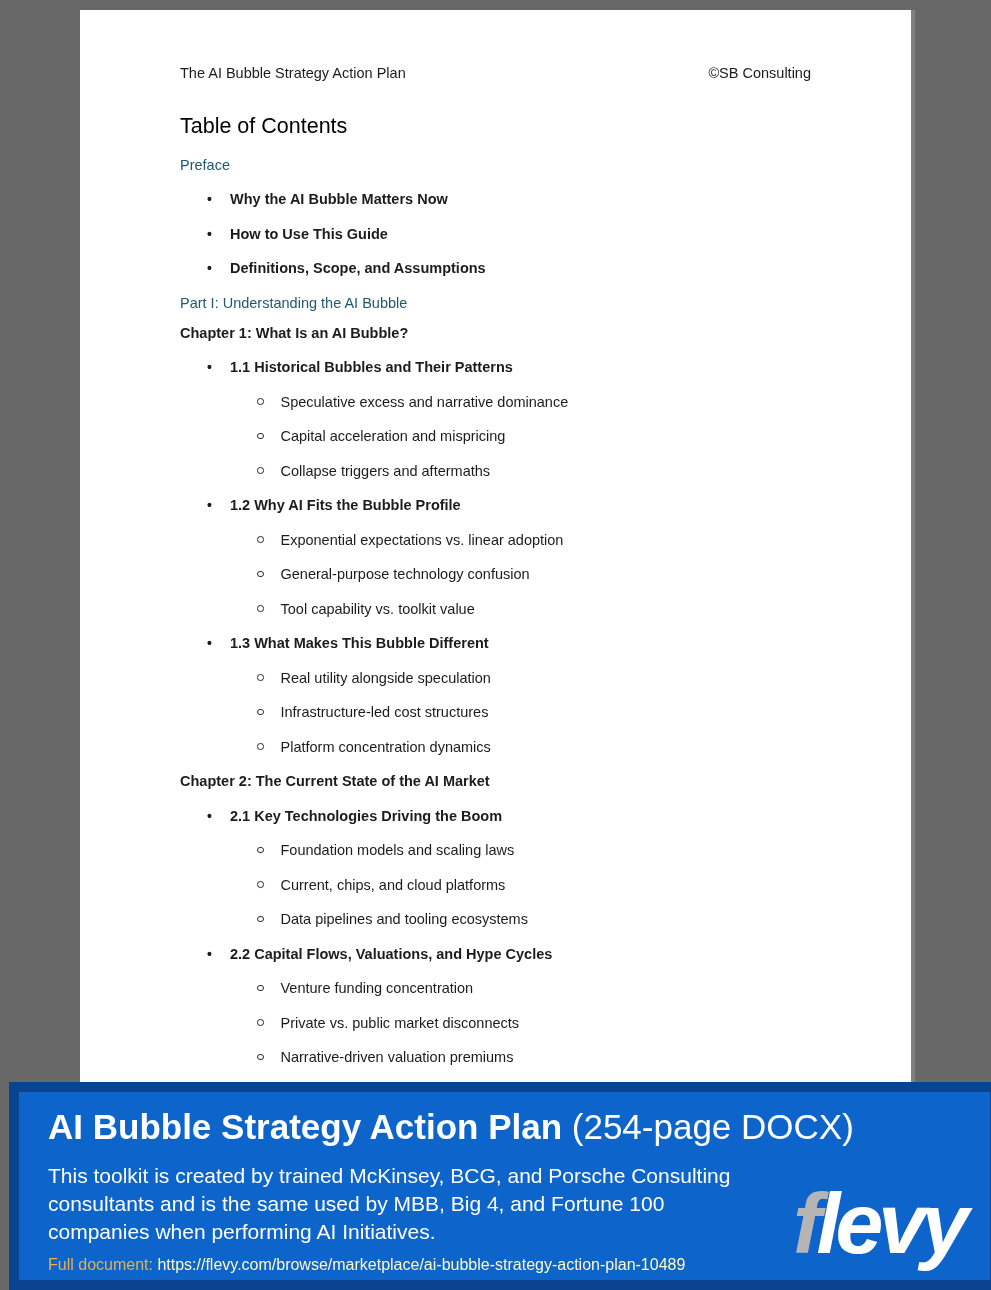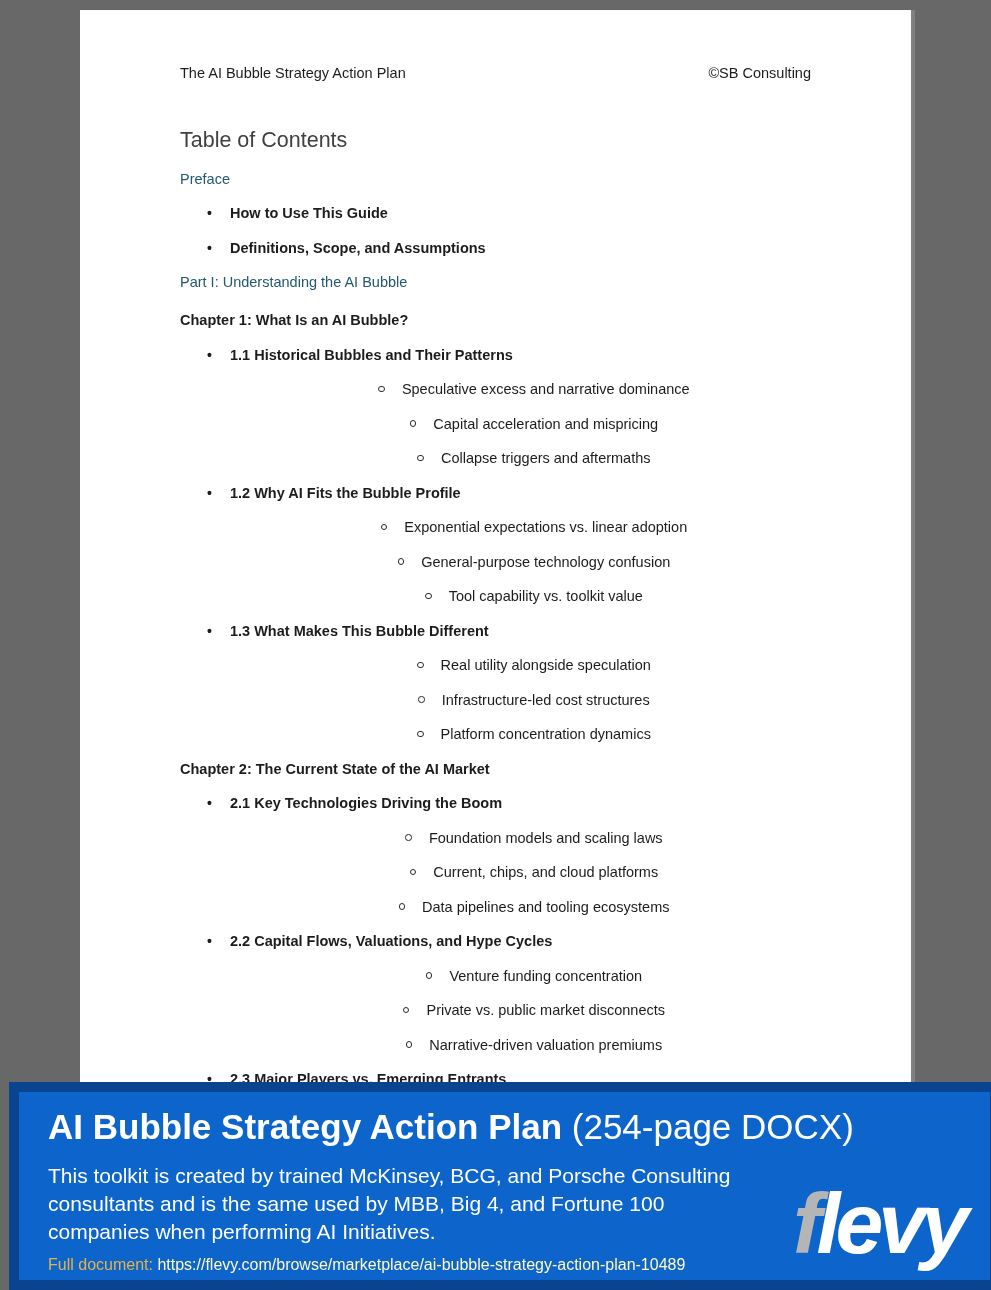--- a/index.html
+++ b/index.html
@@ -12,32 +12,32 @@
     position:absolute;left:80px;top:10px;width:831px;height:1120px;
     background:#ffffff;
     box-shadow:4px 0 0 rgba(255,255,255,0.16);
   }
   .doc-content{padding:53px 100px 0 100px;}
   .doc-header{
     display:flex;justify-content:space-between;align-items:baseline;
     font-size:14.5px;line-height:20px;color:#1c1c1c;
   }
   .toc-title{
-    margin-top:43px;font-size:21.5px;line-height:28px;
-    color:#404040;font-weight:normal;
+    margin-top:29px;font-size:21.5px;line-height:28px;
+    color:#000000;font-weight:normal;
   }
   .toc-list{margin-top:10px;}
   .toc-item{
     font-size:14.5px;line-height:20px;margin-top:14.5px;color:#1c1c1c;
   }
   .toc-item.part{color:#23596f;}
   .toc-item.chapter{font-weight:bold;}
-  .toc-item.part + .toc-item.chapter{margin-top:18px;}
+  .toc-item.part + .toc-item.chapter{margin-top:10px;}
   .toc-item.bullet{font-weight:bold;padding-left:27px;}
-  .toc-item.sub{padding-left:77px;text-align:center;}
+  .toc-item.sub{padding-left:77px;}
   .marker-dot{
     display:inline-block;width:23px;vertical-align:baseline;
     font-size:14px;color:#1c1c1c;
   }
   .marker-circle{
     display:inline-block;width:6.5px;height:6.5px;box-sizing:border-box;
     border:1.4px solid #2b2b2b;border-radius:50%;
     margin-right:17px;vertical-align:2px;
   }
   
@@ -75,20 +75,21 @@
 
 <div class="doc-page">
   <div class="doc-content">
     <div class="doc-header">
       <span>The AI Bubble Strategy Action Plan</span>
       <span>©SB Consulting</span>
     </div>
     <div class="toc-title">Table of Contents</div>
     <div class="toc-list">
         <div class="toc-item part"><span>Preface</span></div>
+        <div class="toc-item bullet"><span class="marker-dot">•</span><span>Why the AI Bubble Matters Now</span></div>
         <div class="toc-item bullet"><span class="marker-dot">•</span><span>How to Use This Guide</span></div>
         <div class="toc-item bullet"><span class="marker-dot">•</span><span>Definitions, Scope, and Assumptions</span></div>
         <div class="toc-item part"><span>Part I: Understanding the AI Bubble</span></div>
         <div class="toc-item chapter"><span>Chapter 1: What Is an AI Bubble?</span></div>
         <div class="toc-item bullet"><span class="marker-dot">•</span><span>1.1 Historical Bubbles and Their Patterns</span></div>
         <div class="toc-item sub"><span class="marker-circle"></span><span>Speculative excess and narrative dominance</span></div>
         <div class="toc-item sub"><span class="marker-circle"></span><span>Capital acceleration and mispricing</span></div>
         <div class="toc-item sub"><span class="marker-circle"></span><span>Collapse triggers and aftermaths</span></div>
         <div class="toc-item bullet"><span class="marker-dot">•</span><span>1.2 Why AI Fits the Bubble Profile</span></div>
         <div class="toc-item sub"><span class="marker-circle"></span><span>Exponential expectations vs. linear adoption</span></div>

